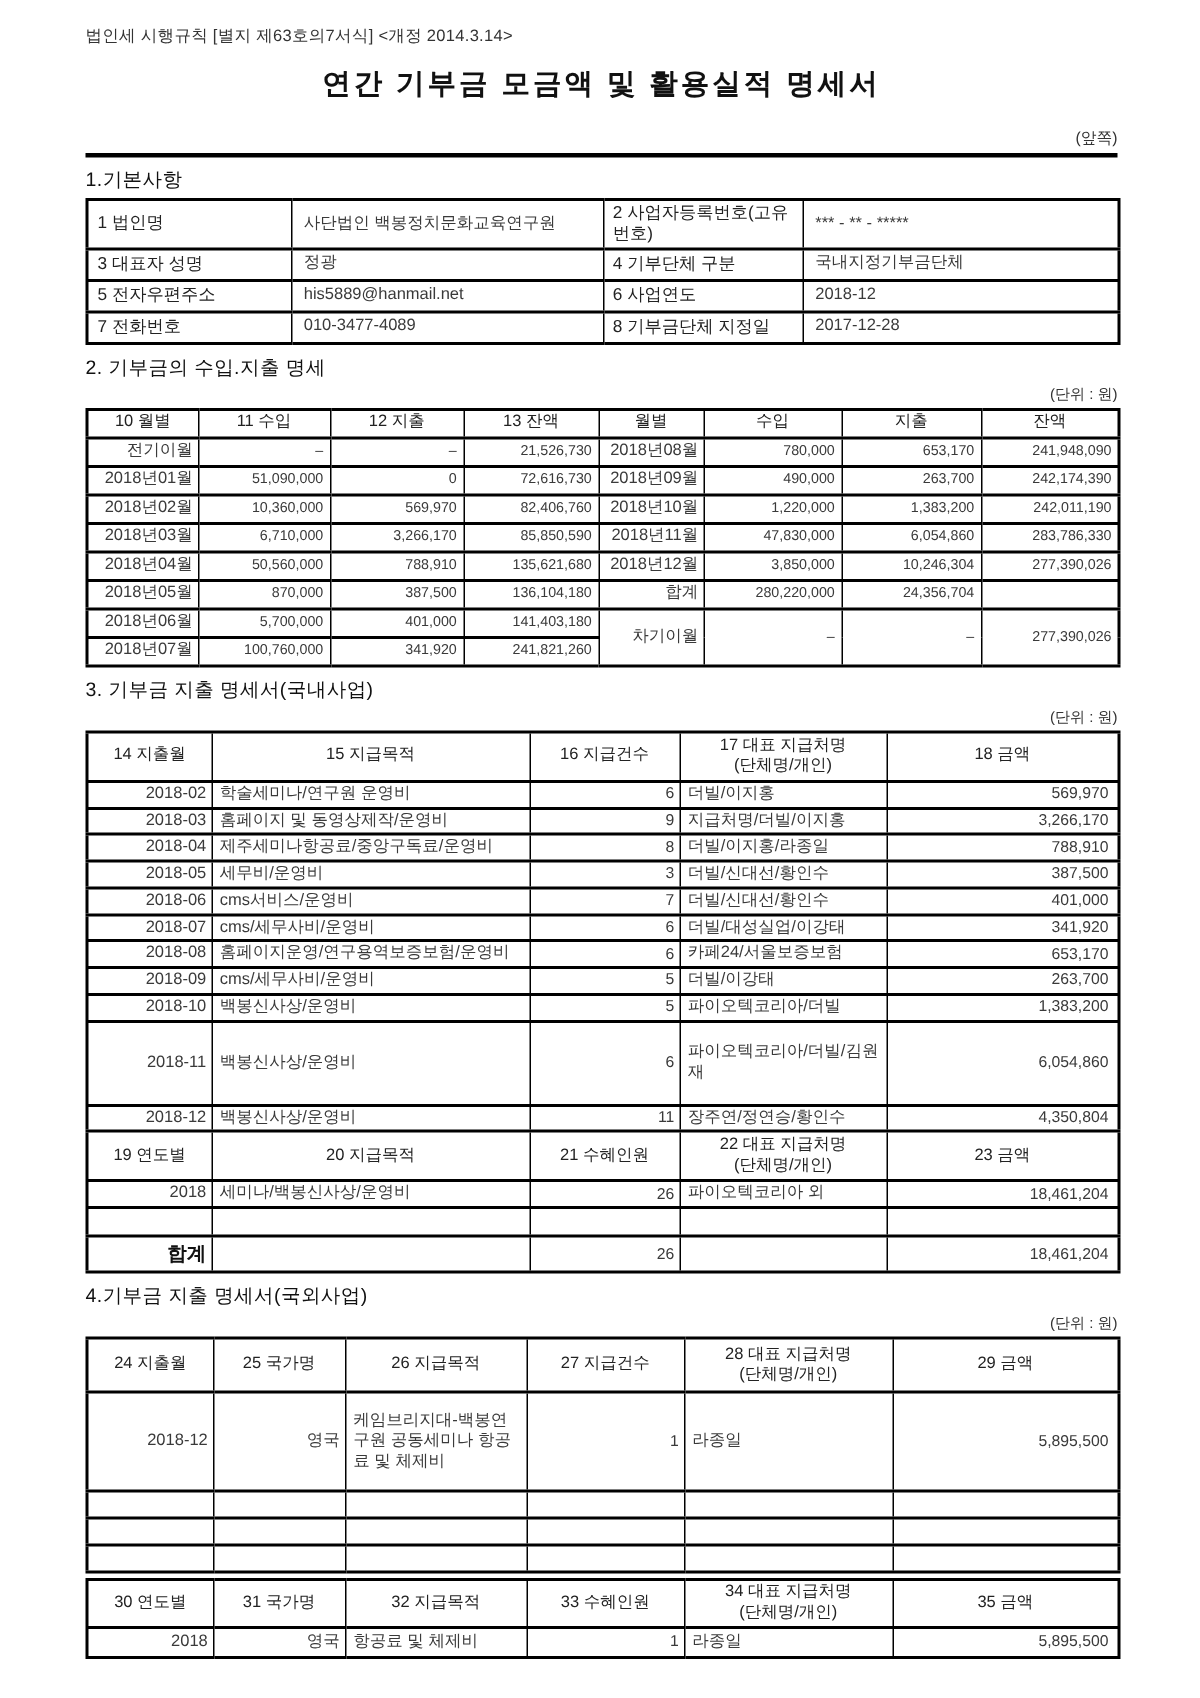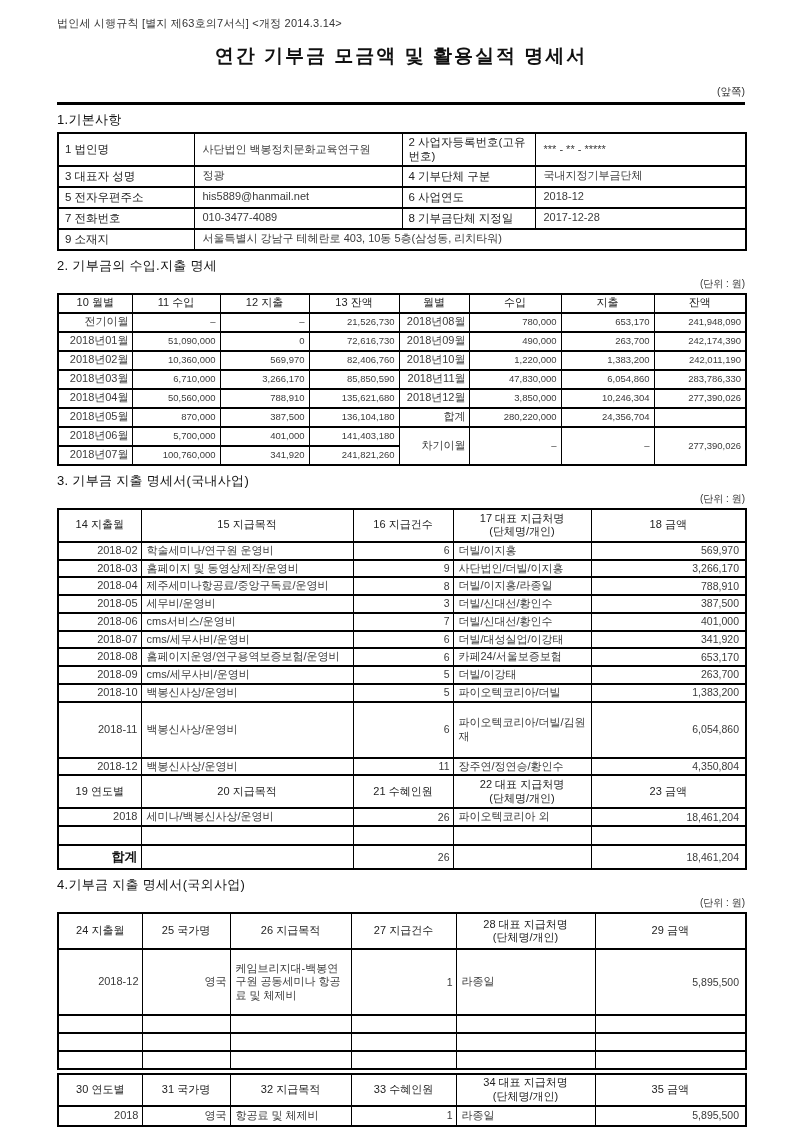--- a/index.html
+++ b/index.html
@@ -88,24 +88,20 @@
         <td class="value">his5889@hanmail.net</td>
         <td class="label">6 사업연도</td>
         <td class="value">2018-12</td>
       </tr>
       <tr>
         <td class="label">7 전화번호</td>
         <td class="value">010-3477-4089</td>
         <td class="label">8 기부금단체 지정일</td>
         <td class="value">2017-12-28</td>
       </tr>
-      <tr>
-        <td class="label">9 소재지</td>
-        <td class="value" colspan="3">서울특별시 강남구 테헤란로 403, 10동 5층(삼성동, 리치타워)</td>
-      </tr>
     </tbody>
   </table>
 
   <div class="section-title">2. 기부금의 수입.지출 명세</div>
   <div class="unit-label">(단위 : 원)</div>
   <table class="s2-table">
     <colgroup>
         <col style="width:74px">
         <col style="width:88px">
         <col style="width:89px">
@@ -232,21 +228,21 @@
           <td class="mon c">2018-02</td>
           <td class="txt l">학술세미나/연구원 운영비</td>
           <td class="cnt r">6</td>
           <td class="txt l">더빌/이지홍</td>
           <td class="amt r">569,970</td>
         </tr>
         <tr>
           <td class="mon c">2018-03</td>
           <td class="txt l">홈페이지 및 동영상제작/운영비</td>
           <td class="cnt r">9</td>
-          <td class="txt l">사단법인/더빌/이지홍</td>
+          <td class="txt l">지급처명/더빌/이지홍</td>
           <td class="amt r">3,266,170</td>
         </tr>
         <tr>
           <td class="mon c">2018-04</td>
           <td class="txt l">제주세미나항공료/중앙구독료/운영비</td>
           <td class="cnt r">8</td>
           <td class="txt l">더빌/이지홍/라종일</td>
           <td class="amt r">788,910</td>
         </tr>
         <tr>

